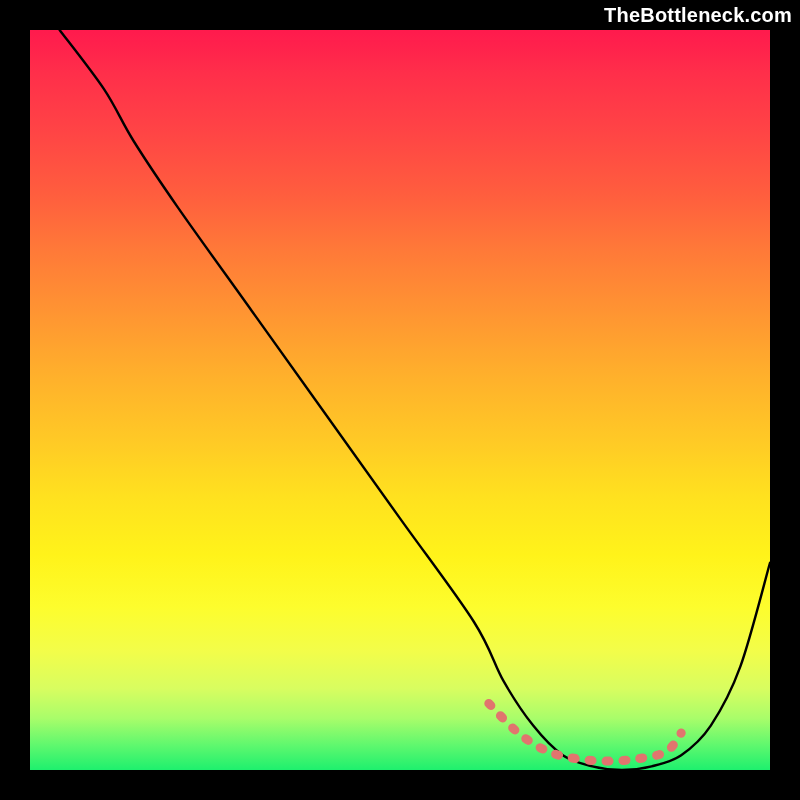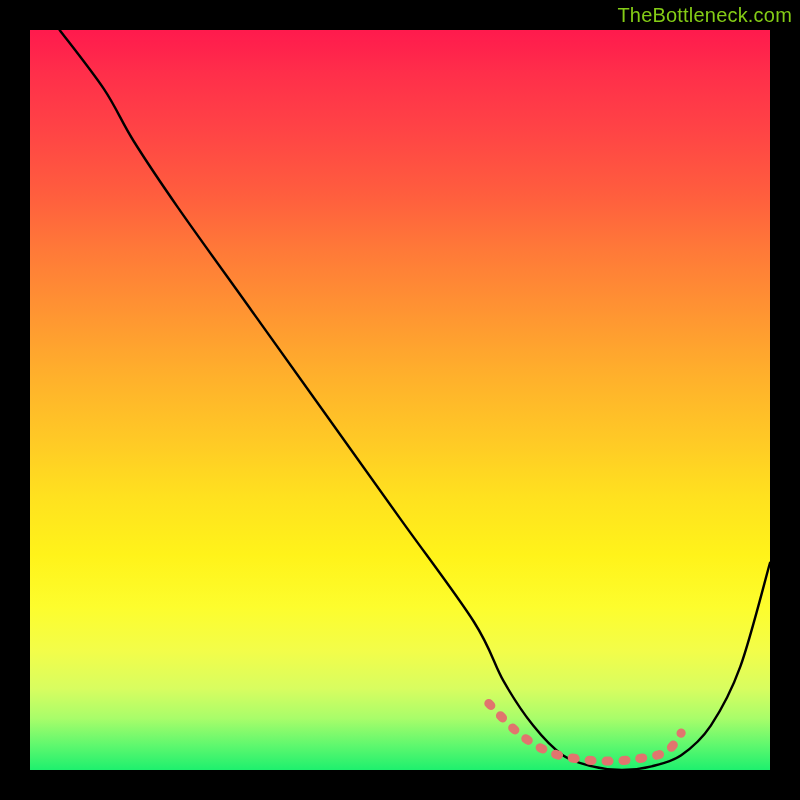--- a/index.html
+++ b/index.html
@@ -16,23 +16,23 @@
   left: 0;
   top: 0;
   width: 800px;
   height: 800px;
   background: #000;
 }
 .watermark {
   position: absolute;
   top: 4px;
   right: 8px;
-  color: #84cc16;
+  color: #ffffff;
   font-size: 20px;
-  font-weight: 400;
+  font-weight: 700;
   letter-spacing: 0.2px;
   z-index: 10;
 }
 .plot {
   position: absolute;
   left: 30px;
   top: 30px;
   width: 740px;
   height: 740px;
   background: linear-gradient(

